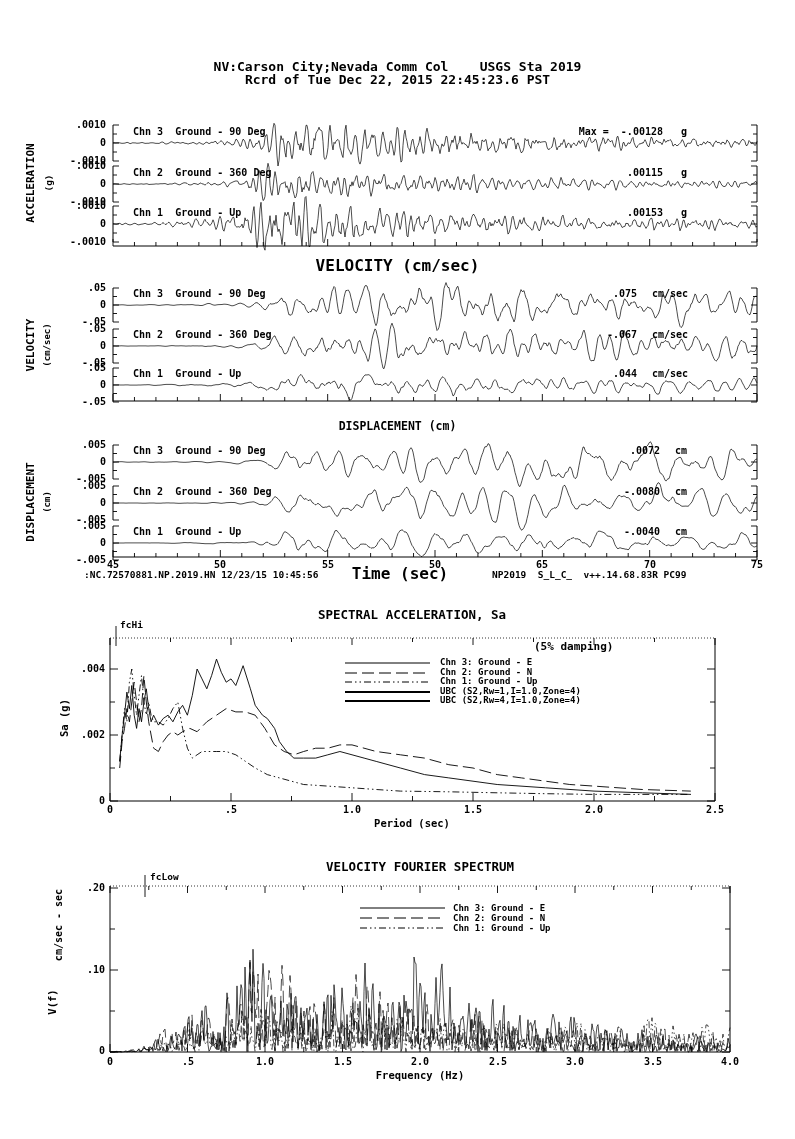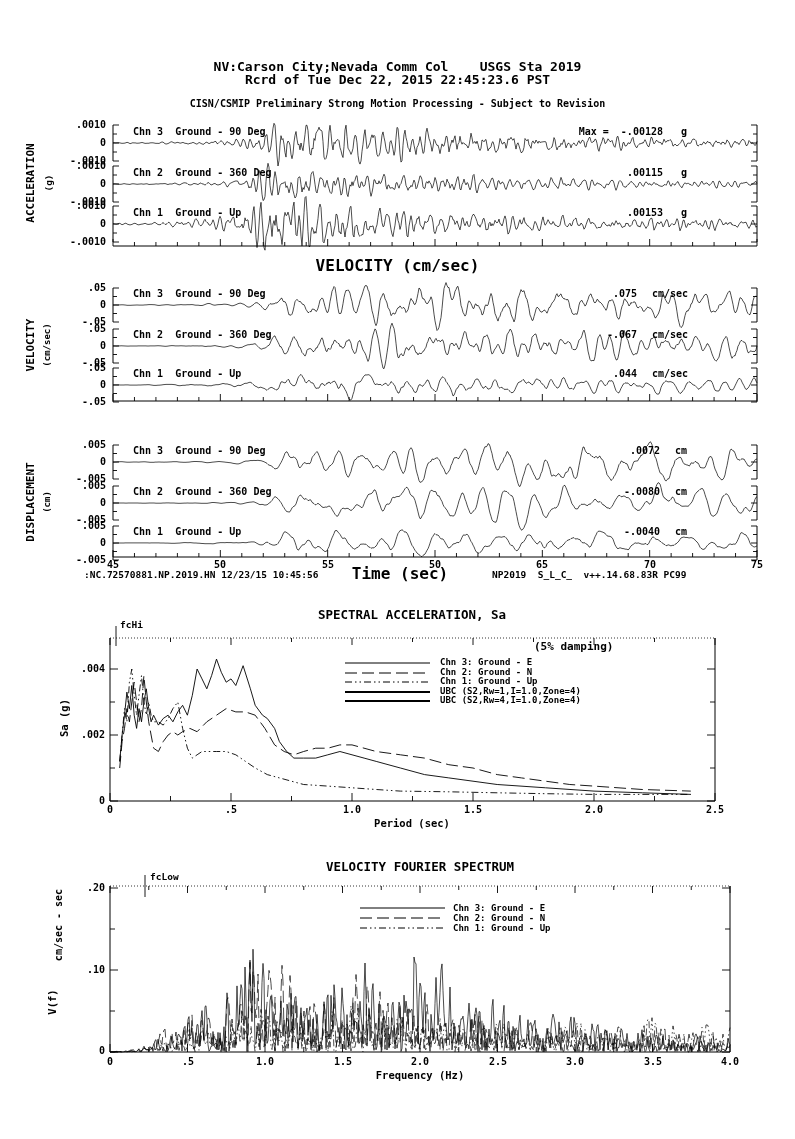--- a/index.html
+++ b/index.html
@@ -326,21 +326,20 @@
       <polyline points="110.0,1052.0 111.0,1051.9 112.0,1051.9 113.0,1051.9 114.0,1051.9 115.0,1051.6 116.0,1051.4 117.0,1051.3 118.0,1051.6 119.0,1051.6 120.0,1051.9 121.0,1051.8 122.0,1051.8 123.0,1051.1 124.0,1050.2 125.0,1050.3 126.0,1050.3 127.0,1051.9 128.0,1051.1 129.0,1051.4 130.0,1050.5 131.0,1049.8 132.0,1050.5 133.0,1051.3 134.0,1051.3 135.0,1051.7 136.0,1050.6 137.0,1049.1 138.0,1047.9 139.0,1050.2 140.0,1052.0 141.0,1050.8 142.0,1050.4 143.0,1049.6 144.0,1047.8 145.0,1048.3 146.0,1050.7 147.0,1051.3 148.0,1049.7 149.0,1050.0 150.0,1050.2 151.0,1049.2 152.0,1047.4 153.0,1051.5 154.0,1044.6 155.0,1040.5 156.0,1039.7 157.0,1048.1 158.0,1045.8 159.0,1039.1 160.0,1033.9 161.0,1042.9 162.0,1044.5 163.0,1033.0 164.0,1030.1 165.0,1029.1 166.0,1042.4 167.0,1051.9 168.0,1049.7 169.0,1050.2 170.0,1051.1 171.0,1043.0 172.0,1032.7 173.0,1043.2 174.0,1040.6 175.0,1039.1 176.0,1032.0 177.0,1049.6 178.0,1043.8 179.0,1047.3 180.0,1044.2 181.0,1039.8 182.0,1044.7 183.0,1039.4 184.0,1030.3 185.0,1044.6 186.0,1036.9 187.0,1032.7 188.0,1022.6 189.0,1023.4 190.0,1039.0 191.0,1037.2 192.0,1014.9 193.0,1032.8 194.0,1045.3 195.0,1041.3 196.0,1032.6 197.0,1043.7 198.0,1033.3 199.0,1032.3 200.0,1047.4 201.0,1021.2 202.0,1020.4 203.0,1031.0 204.0,1041.3 205.0,1040.5 206.0,1034.7 207.0,1029.2 208.0,1018.4 209.0,1018.3 210.0,1023.6 211.0,1037.2 212.0,1048.0 213.0,1046.1 214.0,1032.7 215.0,1039.3 216.0,1039.3 217.0,1047.5 218.0,1044.5 219.0,1043.2 220.0,1038.2 221.0,1051.7 222.0,1039.0 223.0,1046.4 224.0,1050.4 225.0,1044.2 226.0,1022.2 227.0,999.7 228.0,997.7 229.0,1003.8 230.0,1021.2 231.0,1040.6 232.0,1019.0 233.0,1028.8 234.0,1034.1 235.0,1031.5 236.0,1043.9 237.0,1031.2 238.0,1027.4 239.0,1022.5 240.0,1005.3 241.0,1004.2 242.0,1036.1 243.0,1042.3 244.0,1040.8 245.0,1015.8 246.0,1021.6 247.0,1017.5 248.0,1051.5 249.0,988.5 250.0,962.3 251.0,1010.7 252.0,1012.8 253.0,970.9 254.0,977.0 255.0,1006.9 256.0,1017.9 257.0,1006.2 258.0,974.0 259.0,1026.4 260.0,1042.6 261.0,1039.0 262.0,1020.4 263.0,1039.4 264.0,1047.1 265.0,1033.4 266.0,1014.3 267.0,1003.4 268.0,989.3 269.0,970.4 270.0,974.5 271.0,983.6 272.0,998.7 273.0,1006.6 274.0,1035.6 275.0,997.2 276.0,1034.3 277.0,1021.5 278.0,1031.1 279.0,1028.8 280.0,1032.5 281.0,992.4 282.0,965.3 283.0,981.9 284.0,1032.3 285.0,1051.1 286.0,1025.6 287.0,1018.0 288.0,1045.9 289.0,1004.0 290.0,975.5 291.0,990.8 292.0,1051.7 293.0,1005.3 294.0,1030.3 295.0,1027.8 296.0,1001.0 297.0,1005.2 298.0,1048.2 299.0,1038.7 300.0,1039.6 301.0,1011.9 302.0,1041.4 303.0,1022.1 304.0,1011.0 305.0,1040.6 306.0,1050.8 307.0,1039.0 308.0,1041.0 309.0,1012.3 310.0,1006.5 311.0,1042.5 312.0,1047.5 313.0,1028.1 314.0,1003.6 315.0,1006.8 316.0,1017.8 317.0,1026.8 318.0,1041.3 319.0,1050.6 320.0,1040.1 321.0,1043.0 322.0,1049.2 323.0,1022.9 324.0,1004.2 325.0,1010.3 326.0,1051.5 327.0,1031.2 328.0,1037.1 329.0,1034.4 330.0,1047.3 331.0,1029.5 332.0,1035.8 333.0,1020.4 334.0,997.6 335.0,1021.7 336.0,1047.7 337.0,1040.4 338.0,1040.0 339.0,1031.5 340.0,1043.0 341.0,1048.8 342.0,1019.8 343.0,1028.7 344.0,1048.9 345.0,1025.9 346.0,1028.0 347.0,1029.8 348.0,1047.2 349.0,1037.4 350.0,1036.9 351.0,1050.9 352.0,1017.9 353.0,997.6 354.0,1041.9 355.0,1007.9 356.0,974.5 357.0,993.7 358.0,1007.1 359.0,1043.5 360.0,1041.8 361.0,1031.6 362.0,1047.3 363.0,1024.7 364.0,1030.2 365.0,1034.4 366.0,1030.1 367.0,986.2 368.0,990.2 369.0,1009.8 370.0,1017.0 371.0,1031.3 372.0,1032.4 373.0,1031.5 374.0,1050.6 375.0,1027.8 376.0,1023.1 377.0,1038.7 378.0,1040.6 379.0,1008.9 380.0,991.7 381.0,1016.9 382.0,1051.1 383.0,1010.3 384.0,1024.4 385.0,1049.3 386.0,1025.0 387.0,1009.4 388.0,1003.0 389.0,1028.2 390.0,1045.0 391.0,1034.9 392.0,1017.7 393.0,1042.3 394.0,1024.1 395.0,1033.4 396.0,1036.1 397.0,1048.2 398.0,1042.3 399.0,1027.4 400.0,1004.2 401.0,1035.6 402.0,1029.8 403.0,1014.9 404.0,1031.9 405.0,1031.2 406.0,1041.2 407.0,1011.0 408.0,1009.2 409.0,1042.2 410.0,1040.7 411.0,1031.4 412.0,1049.3 413.0,1019.6 414.0,1015.8 415.0,1048.2 416.0,1028.3 417.0,1031.2 418.0,1026.1 419.0,1049.2 420.0,1044.0 421.0,1041.4 422.0,1030.1 423.0,1027.4 424.0,1048.2 425.0,1037.9 426.0,1017.2 427.0,1004.4 428.0,1014.8 429.0,1045.5 430.0,1037.4 431.0,1033.0 432.0,1028.3 433.0,1034.0 434.0,1038.7 435.0,1027.6 436.0,1027.6 437.0,1029.2 438.0,1045.9 439.0,1040.2 440.0,1050.4 441.0,1025.9 442.0,1035.3 443.0,1051.9 444.0,1042.1 445.0,1035.9 446.0,1043.2 447.0,1035.2 448.0,1039.9 449.0,1037.3 450.0,1032.9 451.0,1040.5 452.0,1043.3 453.0,1038.9 454.0,1033.5 455.0,1026.5 456.0,1039.4 457.0,1042.7 458.0,1034.3 459.0,1025.2 460.0,1044.5 461.0,1037.9 462.0,1034.9 463.0,1033.6 464.0,1033.2 465.0,1050.5 466.0,1046.2 467.0,1044.7 468.0,1044.5 469.0,1051.3 470.0,1033.2 471.0,1017.1 472.0,1030.1 473.0,1047.7 474.0,1034.8 475.0,1014.4 476.0,1031.8 477.0,1049.7 478.0,1023.5 479.0,1016.2 480.0,1030.7 481.0,1044.1 482.0,1020.1 483.0,1020.0 484.0,1047.4 485.0,1031.0 486.0,1029.3 487.0,1033.0 488.0,1046.9 489.0,1046.5 490.0,1048.8 491.0,1044.3 492.0,1038.6 493.0,1041.5 494.0,1043.9 495.0,1036.5 496.0,1030.9 497.0,1050.9 498.0,1033.5 499.0,1035.7 500.0,1040.3 501.0,1039.3 502.0,1048.5 503.0,1051.3 504.0,1051.7 505.0,1043.2 506.0,1037.0 507.0,1048.2 508.0,1034.8 509.0,1026.5 510.0,1042.3 511.0,1038.1 512.0,1030.7 513.0,1041.7 514.0,1048.6 515.0,1035.7 516.0,1029.9 517.0,1026.3 518.0,1042.8 519.0,1049.9 520.0,1043.2 521.0,1049.0 522.0,1046.8 523.0,1046.2 524.0,1047.0 525.0,1044.5 526.0,1048.6 527.0,1045.1 528.0,1041.4 529.0,1031.9 530.0,1023.1 531.0,1022.7 532.0,1029.8 533.0,1036.6 534.0,1050.1 535.0,1040.5 536.0,1028.7 537.0,1034.2 538.0,1052.0 539.0,1046.9 540.0,1047.9 541.0,1048.7 542.0,1050.4 543.0,1051.6 544.0,1047.8 545.0,1050.5 546.0,1046.2 547.0,1033.8 548.0,1031.5 549.0,1039.5 550.0,1042.7 551.0,1032.3 552.0,1039.1 553.0,1046.7 554.0,1043.0 555.0,1038.5 556.0,1035.7 557.0,1044.4 558.0,1041.7 559.0,1041.6 560.0,1043.2 561.0,1050.6 562.0,1047.2 563.0,1051.4 564.0,1051.0 565.0,1040.4 566.0,1040.4 567.0,1049.5 568.0,1046.5 569.0,1048.8 570.0,1047.5 571.0,1044.8 572.0,1045.6 573.0,1046.4 574.0,1050.2 575.0,1049.5 576.0,1052.0 577.0,1051.8 578.0,1047.0 579.0,1042.6 580.0,1041.2 581.0,1050.6 582.0,1051.6 583.0,1049.6 584.0,1043.9 585.0,1039.4 586.0,1036.2 587.0,1037.9 588.0,1045.6 589.0,1042.4 590.0,1035.9 591.0,1038.3 592.0,1049.5 593.0,1044.1 594.0,1047.1 595.0,1048.6 596.0,1043.1 597.0,1042.7 598.0,1051.1 599.0,1049.4 600.0,1051.2 601.0,1050.8 602.0,1051.2 603.0,1050.4 604.0,1046.4 605.0,1039.8 606.0,1032.9 607.0,1030.8 608.0,1045.2 609.0,1040.2 610.0,1031.1 611.0,1031.2 612.0,1038.1 613.0,1047.9 614.0,1039.2 615.0,1045.3 616.0,1048.8 617.0,1042.7 618.0,1038.3 619.0,1043.0 620.0,1042.3 621.0,1045.7 622.0,1047.8 623.0,1043.5 624.0,1051.6 625.0,1051.2 626.0,1044.5 627.0,1046.1 628.0,1045.7 629.0,1044.5 630.0,1048.6 631.0,1045.9 632.0,1050.8 633.0,1051.4 634.0,1049.5 635.0,1049.5 636.0,1044.7 637.0,1049.8 638.0,1042.6 639.0,1041.7 640.0,1044.2 641.0,1043.2 642.0,1048.5 643.0,1033.7 644.0,1037.2 645.0,1047.0 646.0,1045.2 647.0,1035.8 648.0,1045.4 649.0,1049.0 650.0,1051.7 651.0,1049.8 652.0,1049.4 653.0,1049.7 654.0,1050.2 655.0,1046.2 656.0,1046.8 657.0,1051.4 658.0,1043.7 659.0,1032.6 660.0,1043.2 661.0,1050.3 662.0,1047.9 663.0,1037.1 664.0,1029.6 665.0,1029.1 666.0,1048.1 667.0,1046.7 668.0,1048.1 669.0,1043.2 670.0,1041.3 671.0,1049.8 672.0,1040.6 673.0,1039.0 674.0,1048.1 675.0,1049.8 676.0,1045.1 677.0,1051.3 678.0,1039.9 679.0,1034.2 680.0,1038.4 681.0,1050.8 682.0,1043.7 683.0,1049.2 684.0,1043.0 685.0,1043.3 686.0,1046.4 687.0,1046.8 688.0,1040.6 689.0,1034.1 690.0,1039.3 691.0,1050.7 692.0,1044.3 693.0,1049.6 694.0,1048.1 695.0,1045.3 696.0,1042.8 697.0,1049.1 698.0,1052.0 699.0,1047.1 700.0,1040.7 701.0,1039.5 702.0,1046.4 703.0,1048.0 704.0,1049.4 705.0,1044.6 706.0,1051.7 707.0,1049.3 708.0,1043.6 709.0,1040.8 710.0,1046.5 711.0,1045.6 712.0,1036.1 713.0,1035.4 714.0,1043.4 715.0,1050.4 716.0,1051.0 717.0,1048.2 718.0,1042.8 719.0,1046.7 720.0,1051.8 721.0,1051.1 722.0,1045.6 723.0,1042.5 724.0,1049.5 725.0,1050.4 726.0,1050.1 727.0,1047.3 728.0,1046.5 729.0,1047.9 730.0,1045.3" fill="none" stroke="#000" stroke-width="0.7" stroke-dasharray="12,5"></polyline>
       <polyline points="110.0,1052.0 111.0,1052.0 112.0,1051.9 113.0,1051.9 114.0,1052.0 115.0,1051.8 116.0,1051.5 117.0,1051.6 118.0,1051.8 119.0,1051.5 120.0,1051.5 121.0,1051.5 122.0,1051.7 123.0,1051.6 124.0,1051.6 125.0,1051.2 126.0,1050.9 127.0,1050.8 128.0,1051.4 129.0,1051.9 130.0,1051.3 131.0,1050.5 132.0,1050.1 133.0,1049.7 134.0,1050.1 135.0,1051.3 136.0,1051.3 137.0,1050.8 138.0,1050.0 139.0,1049.6 140.0,1050.0 141.0,1051.4 142.0,1051.5 143.0,1050.7 144.0,1048.7 145.0,1048.3 146.0,1049.1 147.0,1049.8 148.0,1050.0 149.0,1049.2 150.0,1049.2 151.0,1049.6 152.0,1048.0 153.0,1046.4 154.0,1048.9 155.0,1049.5 156.0,1048.7 157.0,1047.7 158.0,1050.7 159.0,1048.9 160.0,1051.9 161.0,1044.9 162.0,1047.8 163.0,1051.2 164.0,1043.7 165.0,1043.8 166.0,1043.4 167.0,1049.4 168.0,1043.8 169.0,1045.2 170.0,1045.0 171.0,1048.0 172.0,1051.4 173.0,1048.8 174.0,1049.5 175.0,1047.7 176.0,1046.6 177.0,1041.5 178.0,1038.7 179.0,1050.4 180.0,1045.1 181.0,1041.1 182.0,1045.1 183.0,1045.6 184.0,1046.8 185.0,1050.6 186.0,1046.9 187.0,1051.1 188.0,1040.5 189.0,1030.5 190.0,1046.5 191.0,1044.9 192.0,1046.2 193.0,1048.7 194.0,1047.1 195.0,1051.6 196.0,1040.2 197.0,1039.9 198.0,1039.9 199.0,1050.3 200.0,1043.7 201.0,1039.6 202.0,1031.3 203.0,1028.2 204.0,1038.7 205.0,1042.7 206.0,1044.7 207.0,1042.5 208.0,1032.9 209.0,1035.7 210.0,1045.0 211.0,1042.6 212.0,1036.0 213.0,1045.5 214.0,1046.4 215.0,1046.9 216.0,1048.8 217.0,1038.5 218.0,1049.8 219.0,1048.9 220.0,1037.9 221.0,1047.9 222.0,1047.5 223.0,1051.2 224.0,1045.0 225.0,1039.9 226.0,1036.7 227.0,1044.1 228.0,1045.4 229.0,1041.4 230.0,1048.3 231.0,1024.9 232.0,1023.0 233.0,1035.7 234.0,1035.7 235.0,1041.2 236.0,1045.3 237.0,1035.9 238.0,1022.4 239.0,1031.4 240.0,1042.7 241.0,1029.5 242.0,1011.2 243.0,1020.4 244.0,1040.5 245.0,1030.9 246.0,1031.6 247.0,1038.8 248.0,1044.6 249.0,1043.4 250.0,1042.5 251.0,1025.8 252.0,1039.4 253.0,1040.5 254.0,1043.4 255.0,1051.2 256.0,1045.7 257.0,1031.4 258.0,1022.0 259.0,1046.7 260.0,1025.3 261.0,1009.4 262.0,1017.9 263.0,1018.6 264.0,1022.4 265.0,1030.5 266.0,1040.9 267.0,1026.1 268.0,1016.0 269.0,1022.1 270.0,1021.4 271.0,1047.6 272.0,1049.5 273.0,1038.2 274.0,1029.9 275.0,1051.2 276.0,1025.4 277.0,1041.0 278.0,1037.1 279.0,1041.0 280.0,1039.4 281.0,1032.0 282.0,1041.6 283.0,1051.5 284.0,1042.7 285.0,1043.6 286.0,1048.4 287.0,1039.0 288.0,1048.4 289.0,1040.1 290.0,1035.4 291.0,1029.4 292.0,1029.6 293.0,1025.2 294.0,1035.5 295.0,1037.5 296.0,1044.1 297.0,1042.5 298.0,1050.3 299.0,1040.6 300.0,1026.8 301.0,1038.6 302.0,1048.8 303.0,1034.3 304.0,1027.6 305.0,1047.0 306.0,1050.4 307.0,1049.1 308.0,1036.9 309.0,1044.8 310.0,1040.8 311.0,1043.8 312.0,1050.9 313.0,1039.3 314.0,1051.0 315.0,1028.8 316.0,1033.7 317.0,1052.0 318.0,1043.7 319.0,1041.9 320.0,1049.7 321.0,1037.8 322.0,1035.7 323.0,1036.1 324.0,1029.4 325.0,1029.7 326.0,1038.6 327.0,1036.1 328.0,1051.8 329.0,1034.1 330.0,1038.3 331.0,1039.1 332.0,1011.6 333.0,1020.6 334.0,1052.0 335.0,1051.8 336.0,1051.2 337.0,1036.8 338.0,1042.7 339.0,1046.5 340.0,1041.3 341.0,1035.0 342.0,1022.8 343.0,1022.7 344.0,1027.7 345.0,1029.5 346.0,1025.9 347.0,1024.2 348.0,1026.9 349.0,1048.7 350.0,1017.2 351.0,1005.8 352.0,1024.0 353.0,1049.0 354.0,1047.1 355.0,1047.2 356.0,1040.6 357.0,1019.2 358.0,1008.0 359.0,1026.3 360.0,1032.2 361.0,1031.4 362.0,1050.6 363.0,1051.8 364.0,1042.0 365.0,1031.4 366.0,1046.2 367.0,1043.5 368.0,1021.5 369.0,1014.6 370.0,1017.4 371.0,1024.6 372.0,1045.8 373.0,1043.1 374.0,1049.6 375.0,1048.4 376.0,1043.9 377.0,1040.0 378.0,1033.3 379.0,1027.5 380.0,1045.6 381.0,1043.1 382.0,1024.9 383.0,1018.5 384.0,1019.1 385.0,1042.2 386.0,1026.7 387.0,1025.0 388.0,1026.5 389.0,1046.6 390.0,1044.5 391.0,1042.9 392.0,1042.0 393.0,1047.5 394.0,1046.6 395.0,1039.9 396.0,1044.5 397.0,1019.5 398.0,1025.9 399.0,1038.5 400.0,1042.3 401.0,1030.3 402.0,1017.0 403.0,1030.1 404.0,1042.3 405.0,1042.9 406.0,1051.7 407.0,1033.0 408.0,1037.7 409.0,1032.0 410.0,1036.3 411.0,1048.8 412.0,1040.4 413.0,1046.7 414.0,1045.4 415.0,1048.1 416.0,1044.1 417.0,1030.2 418.0,1042.9 419.0,1044.9 420.0,1050.6 421.0,1031.5 422.0,1028.4 423.0,1032.6 424.0,1030.3 425.0,1049.0 426.0,1049.6 427.0,1041.9 428.0,1045.4 429.0,1036.7 430.0,1035.8 431.0,1047.2 432.0,1037.0 433.0,1028.4 434.0,1041.9 435.0,1045.1 436.0,1038.5 437.0,1028.7 438.0,1041.7 439.0,1039.6 440.0,1017.8 441.0,1034.3 442.0,1043.6 443.0,1039.2 444.0,1025.2 445.0,1023.4 446.0,1031.5 447.0,1050.8 448.0,1049.9 449.0,1050.0 450.0,1034.2 451.0,1027.4 452.0,1023.0 453.0,1019.7 454.0,1042.0 455.0,1051.6 456.0,1044.6 457.0,1049.3 458.0,1050.3 459.0,1035.7 460.0,1030.7 461.0,1036.0 462.0,1046.6 463.0,1029.2 464.0,1032.3 465.0,1032.1 466.0,1036.4 467.0,1044.7 468.0,1046.2 469.0,1045.4 470.0,1042.2 471.0,1051.0 472.0,1045.6 473.0,1034.3 474.0,1030.0 475.0,1051.1 476.0,1034.5 477.0,1034.2 478.0,1044.6 479.0,1046.4 480.0,1052.0 481.0,1041.5 482.0,1030.6 483.0,1027.3 484.0,1028.7 485.0,1028.2 486.0,1050.0 487.0,1036.5 488.0,1036.0 489.0,1035.0 490.0,1043.9 491.0,1044.5 492.0,1040.2 493.0,1046.6 494.0,1050.3 495.0,1037.0 496.0,1023.9 497.0,1025.7 498.0,1033.3 499.0,1035.7 500.0,1039.3 501.0,1040.8 502.0,1047.0 503.0,1030.4 504.0,1023.9 505.0,1034.0 506.0,1047.7 507.0,1045.5 508.0,1047.0 509.0,1047.8 510.0,1032.8 511.0,1043.7 512.0,1048.2 513.0,1049.2 514.0,1036.9 515.0,1027.2 516.0,1033.9 517.0,1035.9 518.0,1038.2 519.0,1050.5 520.0,1040.1 521.0,1040.3 522.0,1047.8 523.0,1042.3 524.0,1043.8 525.0,1043.0 526.0,1047.4 527.0,1034.7 528.0,1035.0 529.0,1041.4 530.0,1051.2 531.0,1047.3 532.0,1046.5 533.0,1051.0 534.0,1046.4 535.0,1036.3 536.0,1035.3 537.0,1036.1 538.0,1043.4 539.0,1049.4 540.0,1041.3 541.0,1041.1 542.0,1039.4 543.0,1048.8 544.0,1043.7 545.0,1041.6 546.0,1051.5 547.0,1039.4 548.0,1028.4 549.0,1030.8 550.0,1039.9 551.0,1047.7 552.0,1035.9 553.0,1044.4 554.0,1050.3 555.0,1043.5 556.0,1050.9 557.0,1035.6 558.0,1040.5 559.0,1046.3 560.0,1028.8 561.0,1026.4 562.0,1041.5 563.0,1039.8 564.0,1033.4 565.0,1026.9 566.0,1028.6 567.0,1039.3 568.0,1050.4 569.0,1036.6 570.0,1043.7 571.0,1046.4 572.0,1036.5 573.0,1029.2 574.0,1033.1 575.0,1051.2 576.0,1029.7 577.0,1022.9 578.0,1039.1 579.0,1051.6 580.0,1034.3 581.0,1023.1 582.0,1035.9 583.0,1044.3 584.0,1042.3 585.0,1029.5 586.0,1043.4 587.0,1049.6 588.0,1046.8 589.0,1051.4 590.0,1043.7 591.0,1050.0 592.0,1045.0 593.0,1050.5 594.0,1043.6 595.0,1043.5 596.0,1050.6 597.0,1040.3 598.0,1036.1 599.0,1034.4 600.0,1043.4 601.0,1041.9 602.0,1041.4 603.0,1051.1 604.0,1035.9 605.0,1029.6 606.0,1030.9 607.0,1039.9 608.0,1045.0 609.0,1051.4 610.0,1051.7 611.0,1044.9 612.0,1042.9 613.0,1051.1 614.0,1038.8 615.0,1036.4 616.0,1051.3 617.0,1033.7 618.0,1027.0 619.0,1027.1 620.0,1031.5 621.0,1041.1 622.0,1045.7 623.0,1047.8 624.0,1045.4 625.0,1040.4 626.0,1038.5 627.0,1050.7 628.0,1049.7 629.0,1041.8 630.0,1047.1 631.0,1045.9 632.0,1052.0 633.0,1047.3 634.0,1041.7 635.0,1047.7 636.0,1049.5 637.0,1050.6 638.0,1044.8 639.0,1038.7 640.0,1051.9 641.0,1048.3 642.0,1050.9 643.0,1037.8 644.0,1024.2 645.0,1039.8 646.0,1037.7 647.0,1022.4 648.0,1019.0 649.0,1021.3 650.0,1049.5 651.0,1029.3 652.0,1017.7 653.0,1036.8 654.0,1044.9 655.0,1023.0 656.0,1024.7 657.0,1035.7 658.0,1044.6 659.0,1050.4 660.0,1039.9 661.0,1027.5 662.0,1036.1 663.0,1040.1 664.0,1050.5 665.0,1046.5 666.0,1048.2 667.0,1051.7 668.0,1042.6 669.0,1035.3 670.0,1050.7 671.0,1048.0 672.0,1035.6 673.0,1025.9 674.0,1030.9 675.0,1047.7 676.0,1034.8 677.0,1039.5 678.0,1050.8 679.0,1037.1 680.0,1039.4 681.0,1047.3 682.0,1043.9 683.0,1040.0 684.0,1033.6 685.0,1046.8 686.0,1047.9 687.0,1043.3 688.0,1043.3 689.0,1046.1 690.0,1049.1 691.0,1043.5 692.0,1037.3 693.0,1032.7 694.0,1045.5 695.0,1043.8 696.0,1043.7 697.0,1039.0 698.0,1035.4 699.0,1043.4 700.0,1051.6 701.0,1038.5 702.0,1027.3 703.0,1032.3 704.0,1050.8 705.0,1035.7 706.0,1024.9 707.0,1025.0 708.0,1025.5 709.0,1032.6 710.0,1041.6 711.0,1044.2 712.0,1032.7 713.0,1031.7 714.0,1050.8 715.0,1040.4 716.0,1037.3 717.0,1042.0 718.0,1051.8 719.0,1047.4 720.0,1040.7 721.0,1048.2 722.0,1041.8 723.0,1034.1 724.0,1045.0 725.0,1045.2 726.0,1048.6 727.0,1048.4 728.0,1041.2 729.0,1031.8 730.0,1027.6" fill="none" stroke="#000" stroke-width="0.7" stroke-dasharray="7,3,1.5,3,1.5,3"></polyline>
       <polyline points="110.0,1052.0 111.0,1051.9 112.0,1051.9 113.0,1051.9 114.0,1051.9 115.0,1051.9 116.0,1051.8 117.0,1051.9 118.0,1052.0 119.0,1051.8 120.0,1051.6 121.0,1052.0 122.0,1052.0 123.0,1051.9 124.0,1051.8 125.0,1051.6 126.0,1051.6 127.0,1051.9 128.0,1051.7 129.0,1051.1 130.0,1051.4 131.0,1051.5 132.0,1051.9 133.0,1051.4 134.0,1051.4 135.0,1051.8 136.0,1051.5 137.0,1051.3 138.0,1050.1 139.0,1048.8 140.0,1051.0 141.0,1050.9 142.0,1050.7 143.0,1048.1 144.0,1046.2 145.0,1048.6 146.0,1049.8 147.0,1049.9 148.0,1049.3 149.0,1051.5 150.0,1046.6 151.0,1048.2 152.0,1049.4 153.0,1046.6 154.0,1043.5 155.0,1049.4 156.0,1049.6 157.0,1044.9 158.0,1039.2 159.0,1045.1 160.0,1049.5 161.0,1046.9 162.0,1047.0 163.0,1047.3 164.0,1048.9 165.0,1051.1 166.0,1051.3 167.0,1046.1 168.0,1050.4 169.0,1047.2 170.0,1041.2 171.0,1035.8 172.0,1041.7 173.0,1044.6 174.0,1048.1 175.0,1048.3 176.0,1049.6 177.0,1041.6 178.0,1034.7 179.0,1034.4 180.0,1037.1 181.0,1037.0 182.0,1051.0 183.0,1033.3 184.0,1027.9 185.0,1026.3 186.0,1043.3 187.0,1037.6 188.0,1019.4 189.0,1016.6 190.0,1035.2 191.0,1035.3 192.0,1027.8 193.0,1045.3 194.0,1049.3 195.0,1045.1 196.0,1035.9 197.0,1024.6 198.0,1024.8 199.0,1039.2 200.0,1046.0 201.0,1020.4 202.0,1010.6 203.0,1026.3 204.0,1040.2 205.0,1006.5 206.0,1005.8 207.0,1020.0 208.0,1044.7 209.0,1051.2 210.0,1049.8 211.0,1046.3 212.0,1046.2 213.0,1031.5 214.0,1045.8 215.0,1043.7 216.0,1043.0 217.0,1049.8 218.0,1032.4 219.0,1049.5 220.0,1032.7 221.0,1042.9 222.0,1050.4 223.0,1041.7 224.0,1026.7 225.0,1051.4 226.0,1014.3 227.0,992.8 228.0,1004.2 229.0,1051.0 230.0,1042.9 231.0,1042.7 232.0,1041.2 233.0,1047.5 234.0,1039.8 235.0,1047.8 236.0,1024.5 237.0,985.9 238.0,1019.9 239.0,1024.8 240.0,999.6 241.0,984.6 242.0,988.7 243.0,1017.2 244.0,1025.9 245.0,967.0 246.0,998.8 247.0,1051.6 248.0,1023.7 249.0,983.8 250.0,960.1 251.0,997.1 252.0,1021.6 253.0,949.2 254.0,985.6 255.0,1044.5 256.0,1043.2 257.0,1025.8 258.0,1035.6 259.0,1038.4 260.0,1049.9 261.0,1023.8 262.0,982.7 263.0,963.4 264.0,978.3 265.0,1045.9 266.0,1009.7 267.0,1043.4 268.0,1040.6 269.0,1023.1 270.0,1000.7 271.0,995.8 272.0,1008.5 273.0,1038.7 274.0,1044.7 275.0,1050.5 276.0,1031.1 277.0,1032.2 278.0,1045.4 279.0,1028.4 280.0,1018.5 281.0,1000.9 282.0,1022.5 283.0,1036.1 284.0,1019.8 285.0,1030.3 286.0,1033.9 287.0,1004.1 288.0,1010.5 289.0,1037.4 290.0,1029.7 291.0,993.2 292.0,1019.6 293.0,1041.9 294.0,1006.5 295.0,997.1 296.0,996.5 297.0,1035.5 298.0,1045.7 299.0,1039.0 300.0,1018.8 301.0,1007.7 302.0,1025.6 303.0,1039.5 304.0,1024.5 305.0,1017.5 306.0,1014.5 307.0,1008.1 308.0,1035.4 309.0,1019.7 310.0,1030.5 311.0,1049.6 312.0,1035.6 313.0,1019.1 314.0,1041.6 315.0,1035.5 316.0,1047.9 317.0,1014.4 318.0,1028.6 319.0,1051.0 320.0,1044.9 321.0,1045.7 322.0,1039.8 323.0,1021.9 324.0,1001.7 325.0,1015.5 326.0,1037.7 327.0,998.0 328.0,994.8 329.0,1039.0 330.0,1034.0 331.0,995.3 332.0,1014.1 333.0,1029.3 334.0,984.7 335.0,997.1 336.0,1017.2 337.0,1022.5 338.0,1032.3 339.0,1027.4 340.0,1043.4 341.0,1012.3 342.0,987.8 343.0,1003.6 344.0,1015.2 345.0,1048.1 346.0,1049.9 347.0,1014.6 348.0,1042.5 349.0,1045.5 350.0,1030.8 351.0,1033.4 352.0,1012.3 353.0,1010.1 354.0,1025.5 355.0,1021.1 356.0,1022.3 357.0,1022.6 358.0,1042.5 359.0,1020.3 360.0,1001.3 361.0,1016.3 362.0,1025.7 363.0,1043.8 364.0,991.3 365.0,963.0 366.0,995.3 367.0,1046.1 368.0,1025.7 369.0,1008.6 370.0,1041.1 371.0,1029.4 372.0,990.5 373.0,983.6 374.0,1010.3 375.0,1031.7 376.0,1049.8 377.0,1046.6 378.0,1030.7 379.0,1003.8 380.0,1035.6 381.0,1047.2 382.0,1037.4 383.0,1025.5 384.0,1016.1 385.0,1020.9 386.0,1023.1 387.0,1050.0 388.0,1027.6 389.0,1048.1 390.0,1036.0 391.0,1031.4 392.0,1005.3 393.0,1002.2 394.0,1017.9 395.0,1048.9 396.0,1037.5 397.0,1039.5 398.0,1018.1 399.0,1002.1 400.0,1005.7 401.0,1051.5 402.0,1048.4 403.0,1030.1 404.0,995.1 405.0,1012.8 406.0,1001.1 407.0,1008.9 408.0,1024.4 409.0,1008.8 410.0,1012.6 411.0,1009.9 412.0,1009.4 413.0,1030.1 414.0,957.0 415.0,962.8 416.0,963.5 417.0,999.3 418.0,1043.5 419.0,997.8 420.0,983.1 421.0,986.7 422.0,1010.6 423.0,1032.7 424.0,1003.1 425.0,992.6 426.0,1037.6 427.0,1039.3 428.0,1036.7 429.0,1036.9 430.0,1051.3 431.0,1014.3 432.0,1025.5 433.0,1040.7 434.0,1032.3 435.0,1003.6 436.0,977.4 437.0,1002.7 438.0,1025.2 439.0,1012.3 440.0,992.7 441.0,970.0 442.0,963.9 443.0,990.7 444.0,1013.3 445.0,1026.3 446.0,1023.2 447.0,1038.3 448.0,1039.7 449.0,1016.8 450.0,987.0 451.0,1023.8 452.0,1049.9 453.0,1041.1 454.0,1023.0 455.0,1036.7 456.0,1044.2 457.0,1040.3 458.0,1033.3 459.0,1041.5 460.0,1026.8 461.0,1018.7 462.0,1019.2 463.0,1016.1 464.0,1025.0 465.0,1038.9 466.0,1048.1 467.0,1030.4 468.0,1016.5 469.0,1003.1 470.0,1017.4 471.0,1039.8 472.0,1019.3 473.0,1028.0 474.0,1023.1 475.0,1013.6 476.0,1007.8 477.0,1015.3 478.0,1051.6 479.0,1011.5 480.0,1011.9 481.0,1032.6 482.0,1049.8 483.0,1030.6 484.0,1025.5 485.0,1050.5 486.0,1038.9 487.0,1050.7 488.0,1042.1 489.0,1029.1 490.0,1042.2 491.0,1032.2 492.0,1006.8 493.0,999.3 494.0,1026.8 495.0,1036.8 496.0,1048.3 497.0,1036.2 498.0,1031.7 499.0,1023.6 500.0,1020.3 501.0,1036.7 502.0,1039.4 503.0,1015.3 504.0,1005.3 505.0,1042.5 506.0,1034.5 507.0,1035.8 508.0,1021.7 509.0,1021.6 510.0,1050.6 511.0,1037.4 512.0,1050.4 513.0,1026.4 514.0,1033.9 515.0,1051.0 516.0,1045.4 517.0,1041.5 518.0,1043.3 519.0,1023.5 520.0,1015.2 521.0,1033.5 522.0,1039.7 523.0,1042.0 524.0,1038.9 525.0,1046.6 526.0,1044.4 527.0,1032.8 528.0,1019.7 529.0,1037.4 530.0,1045.9 531.0,1044.2 532.0,1035.4 533.0,1025.2 534.0,1024.4 535.0,1020.2 536.0,1040.1 537.0,1044.6 538.0,1034.6 539.0,1045.3 540.0,1038.2 541.0,1045.1 542.0,1050.3 543.0,1038.3 544.0,1051.9 545.0,1046.5 546.0,1035.8 547.0,1028.4 548.0,1032.7 549.0,1043.5 550.0,1048.0 551.0,1028.9 552.0,1018.9 553.0,1014.1 554.0,1017.7 555.0,1024.0 556.0,1034.5 557.0,1041.5 558.0,1041.4 559.0,1021.9 560.0,1035.1 561.0,1050.5 562.0,1031.6 563.0,1042.6 564.0,1039.7 565.0,1034.9 566.0,1034.7 567.0,1030.6 568.0,1041.2 569.0,1038.6 570.0,1022.2 571.0,1016.9 572.0,1037.6 573.0,1035.0 574.0,1017.4 575.0,1023.3 576.0,1035.1 577.0,1051.5 578.0,1043.9 579.0,1041.6 580.0,1037.5 581.0,1035.4 582.0,1041.2 583.0,1051.6 584.0,1037.7 585.0,1038.9 586.0,1033.7 587.0,1042.9 588.0,1045.0 589.0,1044.7 590.0,1050.0 591.0,1034.2 592.0,1023.8 593.0,1029.5 594.0,1031.4 595.0,1051.4 596.0,1034.8 597.0,1026.5 598.0,1024.6 599.0,1035.0 600.0,1049.7 601.0,1033.1 602.0,1040.3 603.0,1038.0 604.0,1051.4 605.0,1031.1 606.0,1030.3 607.0,1035.4 608.0,1049.9 609.0,1042.7 610.0,1037.8 611.0,1043.5 612.0,1044.9 613.0,1043.3 614.0,1049.1 615.0,1033.4 616.0,1034.8 617.0,1051.4 618.0,1047.4 619.0,1047.5 620.0,1038.7 621.0,1028.6 622.0,1030.2 623.0,1037.4 624.0,1042.5 625.0,1046.9 626.0,1041.7 627.0,1033.4 628.0,1042.0 629.0,1051.0 630.0,1052.0 631.0,1042.7 632.0,1051.8 633.0,1042.0 634.0,1041.6 635.0,1048.3 636.0,1049.4 637.0,1043.3 638.0,1033.1 639.0,1041.3 640.0,1051.4 641.0,1038.2 642.0,1029.7 643.0,1042.1 644.0,1046.2 645.0,1051.6 646.0,1050.5 647.0,1045.3 648.0,1036.3 649.0,1047.3 650.0,1046.7 651.0,1037.8 652.0,1045.0 653.0,1051.5 654.0,1047.0 655.0,1041.3 656.0,1035.1 657.0,1035.7 658.0,1043.5 659.0,1046.5 660.0,1049.6 661.0,1048.2 662.0,1043.5 663.0,1035.8 664.0,1043.6 665.0,1048.5 666.0,1049.5 667.0,1050.5 668.0,1047.4 669.0,1040.1 670.0,1049.2 671.0,1049.0 672.0,1048.8 673.0,1040.3 674.0,1042.5 675.0,1051.4 676.0,1049.1 677.0,1047.2 678.0,1045.2 679.0,1045.6 680.0,1048.6 681.0,1050.7 682.0,1046.1 683.0,1047.9 684.0,1045.3 685.0,1051.2 686.0,1046.7 687.0,1043.0 688.0,1052.0 689.0,1051.9 690.0,1048.0 691.0,1045.4 692.0,1051.7 693.0,1046.2 694.0,1040.5 695.0,1035.8 696.0,1033.9 697.0,1036.6 698.0,1039.6 699.0,1050.9 700.0,1035.8 701.0,1041.5 702.0,1043.0 703.0,1046.3 704.0,1051.3 705.0,1048.8 706.0,1044.9 707.0,1051.9 708.0,1042.5 709.0,1044.7 710.0,1051.3 711.0,1048.3 712.0,1050.6 713.0,1045.3 714.0,1047.1 715.0,1048.6 716.0,1045.6 717.0,1051.9 718.0,1050.8 719.0,1049.6 720.0,1050.9 721.0,1051.9 722.0,1049.6 723.0,1048.8 724.0,1050.2 725.0,1050.2 726.0,1050.7 727.0,1045.6 728.0,1038.2 729.0,1043.3 730.0,1043.2" fill="none" stroke="#000" stroke-width="0.7"></polyline>
       <line x1="360" y1="908" x2="445" y2="908" stroke="#000" stroke-width="1"></line>
       <line x1="360" y1="918" x2="445" y2="918" stroke="#000" stroke-width="1" stroke-dasharray="12,5"></line>
       <line x1="360" y1="928" x2="445" y2="928" stroke="#000" stroke-width="1" stroke-dasharray="7,3,1.5,3,1.5,3"></line>
     </svg>
 
   <div class="t c" style="left:0;top:61px;width:795px;font-size:13px">NV:Carson City;Nevada Comm Col    USGS Sta 2019</div>
   <div class="t c" style="left:0;top:74px;width:795px;font-size:13px">Rcrd of Tue Dec 22, 2015 22:45:23.6 PST</div>
-  <div class="t c" style="left:0;top:98px;width:795px;font-size:10px">CISN/CSMIP Preliminary Strong Motion Processing - Subject to Revision</div>
 
   <div class="t rot" style="left:30px;top:183px;font-size:11px">ACCELERATION</div>
   <div class="t rot" style="left:48px;top:183px;font-size:9.5px">(g)</div>
 
   <div class="t" style="left:133px;top:126px">Chn 3  Ground - 90 Deg</div>
   <div class="t r" style="left:520px;top:126px;width:143px">Max =  -.00128</div>
   <div class="t" style="left:681px;top:126px">g</div>
   <div class="t r" style="left:38px;top:119px;width:68px">.0010</div>
   <div class="t r" style="left:38px;top:137px;width:68px">0</div>
   <div class="t r" style="left:38px;top:155px;width:68px">-.0010</div>
@@ -377,20 +376,21 @@
   <div class="t r" style="left:38px;top:340px;width:68px">0</div>
   <div class="t r" style="left:38px;top:357px;width:68px">-.05</div>
 
   <div class="t" style="left:133px;top:368px">Chn 1  Ground - Up</div>
   <div class="t r" style="left:500px;top:368px;width:137px">.044</div>
   <div class="t" style="left:652px;top:368px">cm/sec</div>
   <div class="t r" style="left:38px;top:362px;width:68px">.05</div>
   <div class="t r" style="left:38px;top:379px;width:68px">0</div>
   <div class="t r" style="left:38px;top:396px;width:68px">-.05</div>
 
+  <div class="t c" style="left:0;top:421px;width:795px;font-size:11.5px">DISPLACEMENT (cm)</div>
   <div class="t rot" style="left:30px;top:502px;font-size:11px">DISPLACEMENT</div>
   <div class="t rot" style="left:47px;top:502px;font-size:9px">(cm)</div>
 
   <div class="t" style="left:133px;top:445px">Chn 3  Ground - 90 Deg</div>
   <div class="t r" style="left:520px;top:445px;width:140px">.0072</div>
   <div class="t" style="left:675px;top:445px">cm</div>
   <div class="t r" style="left:38px;top:439px;width:68px">.005</div>
   <div class="t r" style="left:38px;top:456px;width:68px">0</div>
   <div class="t r" style="left:38px;top:473px;width:68px">-.005</div>
 

